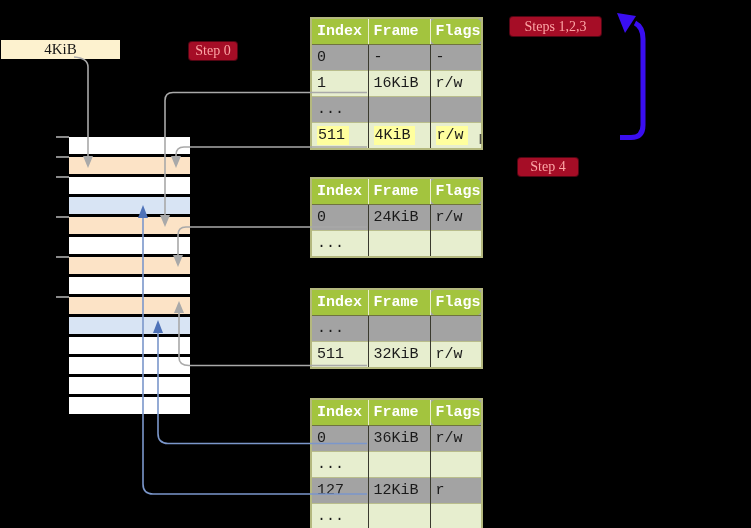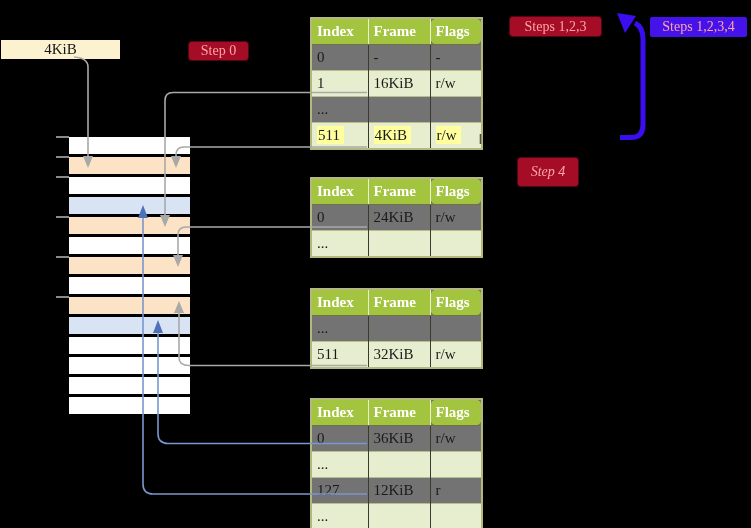--- a/index.html
+++ b/index.html
@@ -24,35 +24,35 @@
           font-family:"Liberation Serif",serif;}
   
   #page-size-box{position:absolute;left:1px;top:40px;width:119px;height:19px;
     background:var(--label-cream);color:#151515;display:flex;align-items:center;justify-content:center;
     font-size:15px;}
   
   .badge{position:absolute;display:flex;align-items:center;justify-content:center;color:#fca5a5;
     font-size:14px;line-height:1;white-space:nowrap;}
   .badge.red{background:var(--badge-red);border-radius:3px;box-shadow:0 0 0 1px rgba(110,7,25,.75);}
   .badge.blue{background:var(--badge-blue);border-radius:2px;}
-  #badge-step0{left:189px;top:42px;width:59px;height:18px;text-align:center;}
+  #badge-step0{left:189px;top:42px;width:48px;height:18px;text-align:center;}
   #badge-steps123{left:510px;top:17px;width:91px;height:19px;}
   #badge-steps1234{left:650px;top:17px;width:97px;height:20px;}
-  #badge-step4{left:518px;top:158px;width:60px;height:28px;font-style:italic;}
+  #badge-step4{left:518px;top:158px;width:60px;height:18px;}
   
   #memory-column{position:absolute;left:69px;top:137px;width:121px;}
   .mrow{height:17px;margin-bottom:3px;}
   .mrow.white{background:#ffffff;}
   .mrow.orange{background:var(--memory-orange);}
   .mrow.blue{background:var(--memory-blue);}
   .tick{position:absolute;left:56px;width:13px;height:2px;background:var(--tick-gray);}
   
   .pt-wrap{position:absolute;left:310px;}
-  table.pt{border-collapse:collapse;table-layout:fixed;width:171px;background:#737373;
-    border:2px solid var(--border-olive);font-family:Liberation Serif, serif;font-size:15px;}
+  table.pt{border-collapse:collapse;table-layout:fixed;width:171px;background:#a3a3a3;
+    border:2px solid var(--border-olive);font-family:Liberation Mono, monospace;font-size:15px;}
   table.pt th{background:var(--header-green);color:#fff;font-weight:bold;text-align:left;
     height:25px;padding:0 0 0 5px;border-right:1px solid #e9efce;border-bottom:1px solid #6f7340;}
   table.pt th:last-child{border-right:none;border-radius:8px;}
   table.pt td{height:25px;padding:0 0 0 5px;color:#1a1a1a;border-right:1px solid #3a3a2e;vertical-align:middle;}
   table.pt td:last-child{border-right:none;}
   table.pt tbody tr + tr td{border-top:1px solid #b9bd8c;}
   table.pt tr.alt td{background:var(--row-green);}
   .hl{background:var(--highlight-yellow);padding:1px 4px 1px 1px;}
   
   #overlay{position:absolute;left:0;top:0;pointer-events:none;}
@@ -66,21 +66,20 @@
 </style>
 </head>
 <body>
 
 <div id="canvas">
 
   <div id="page-size-box">4KiB</div>
 
   <div id="badge-step0" class="badge red">Step 0</div>
   <div id="badge-steps123" class="badge red">Steps 1,2,3</div>
-  <div id="badge-steps1234" class="badge blue">Steps 1,2,3,4</div>
   <div id="badge-step4" class="badge red">Step 4</div>
 
   <div id="memory-column">
       <div class="mrow white"></div>
       <div class="mrow orange"></div>
       <div class="mrow white"></div>
       <div class="mrow blue"></div>
       <div class="mrow orange"></div>
       <div class="mrow white"></div>
       <div class="mrow orange"></div>

